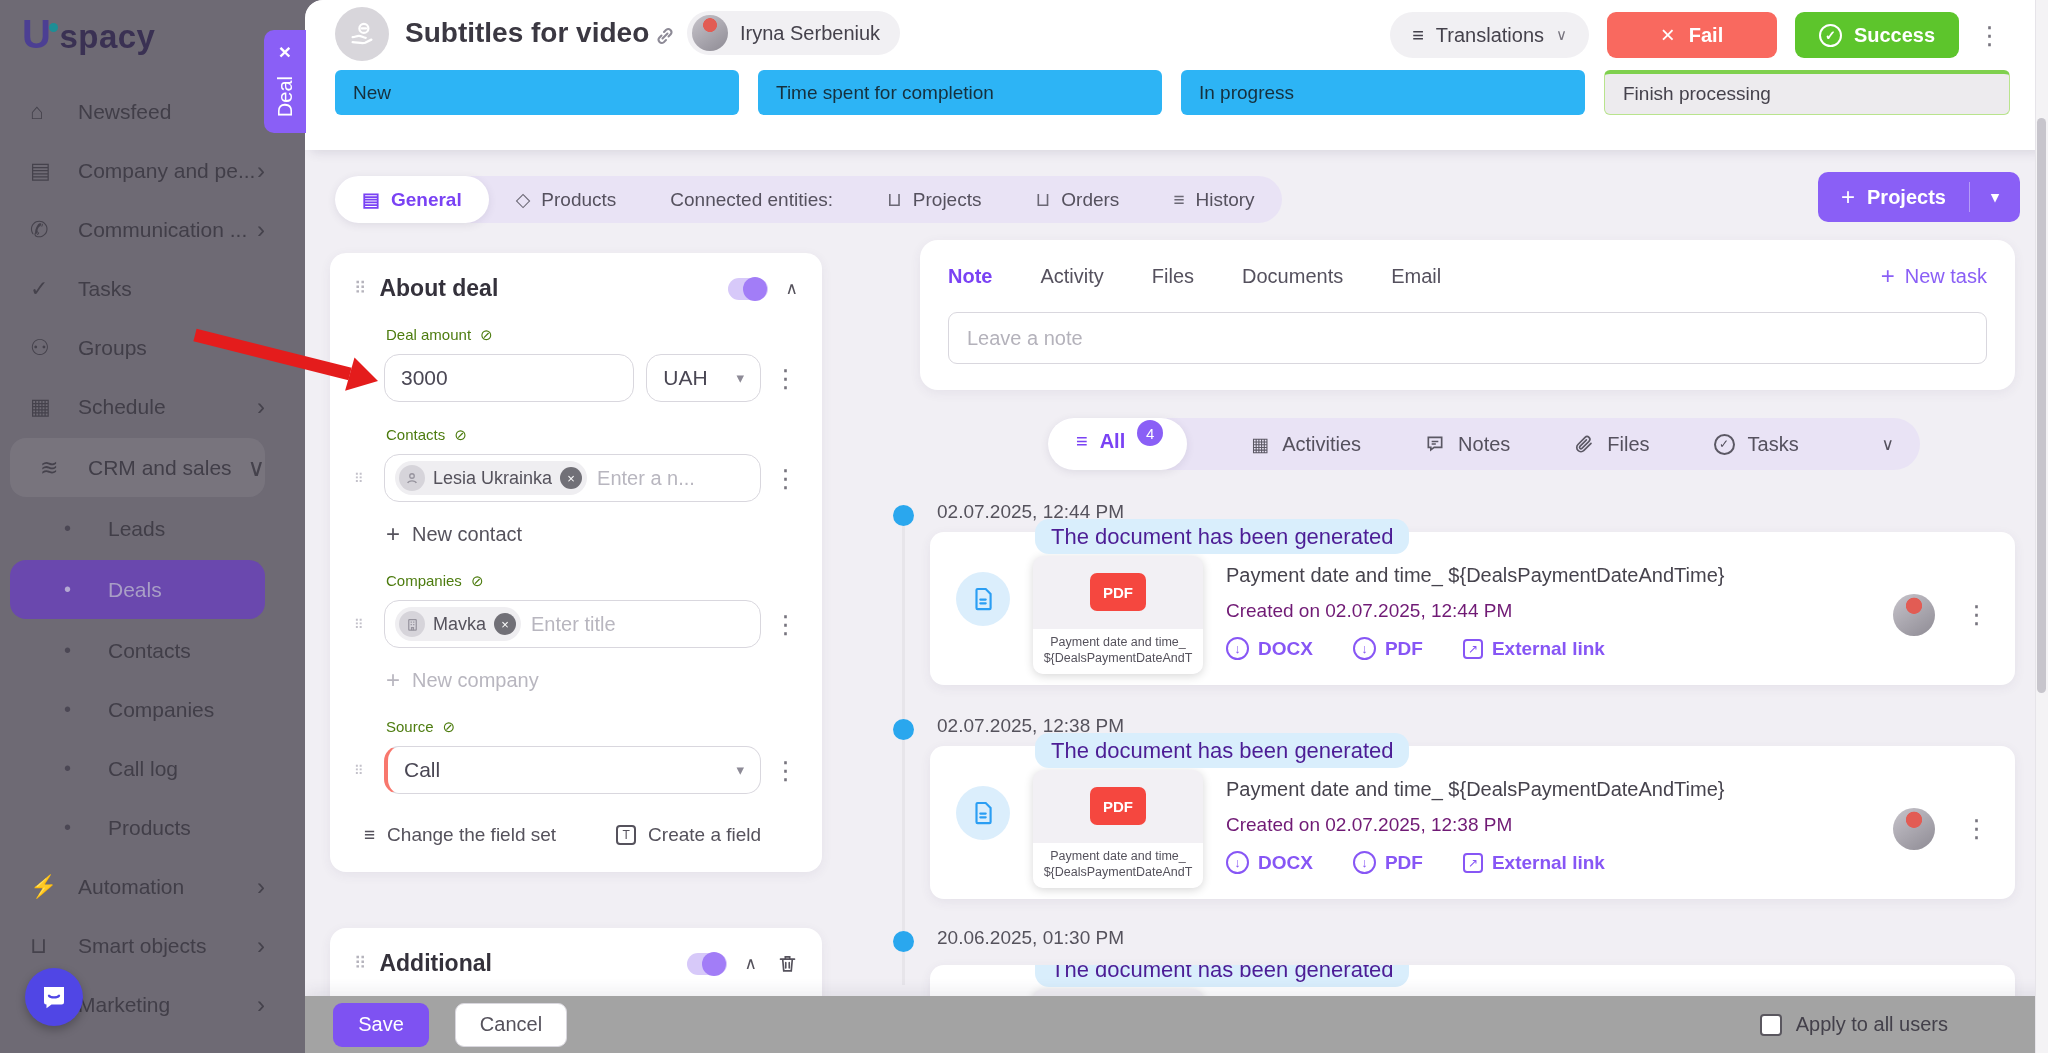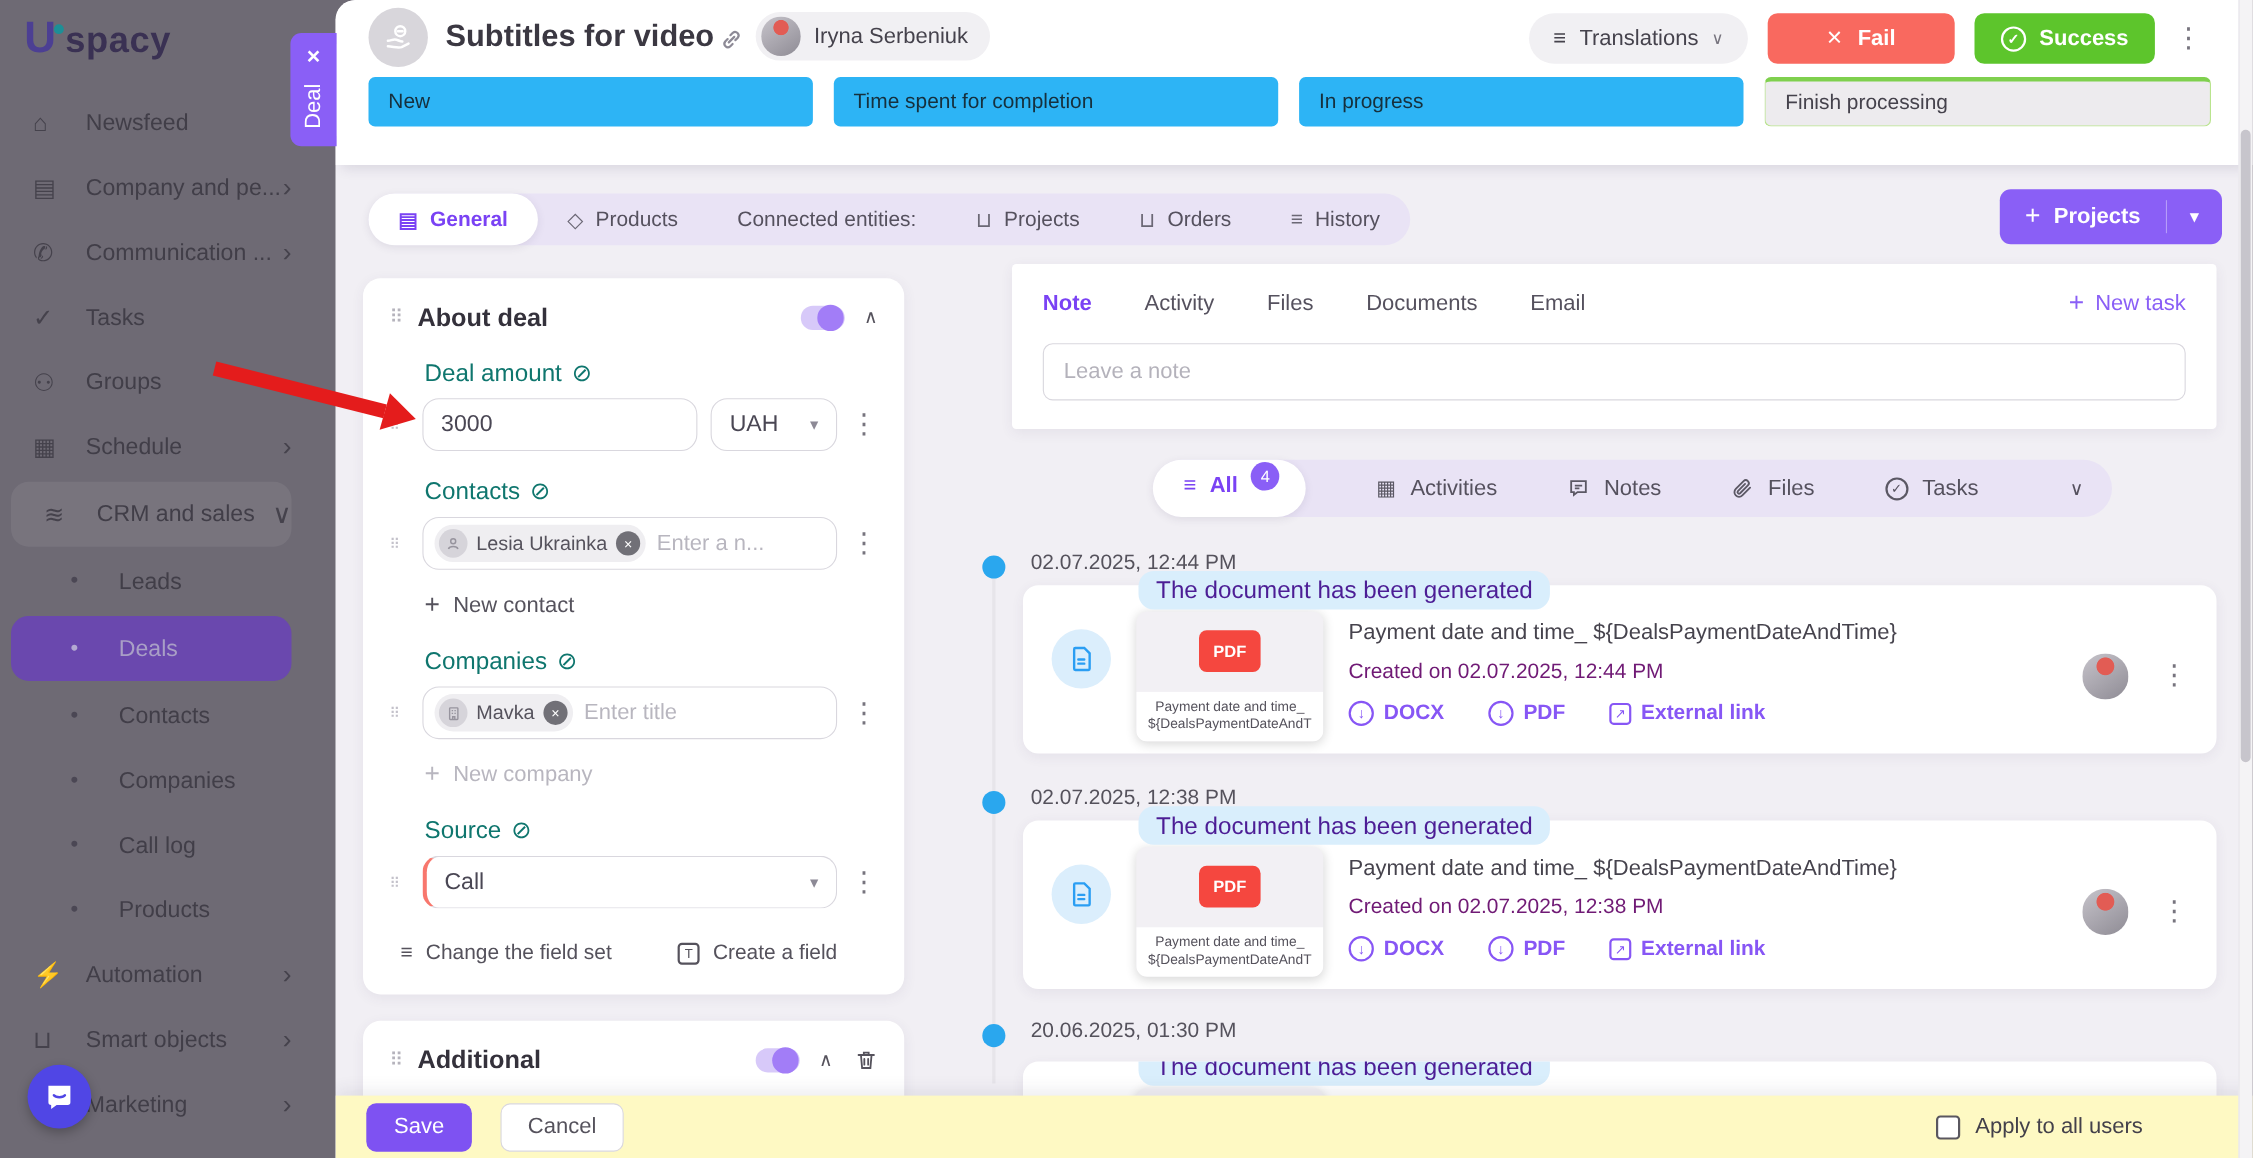--- a/index.html
+++ b/index.html
@@ -58,21 +58,21 @@
 
 .card{background:#fff;border-radius:16px;box-shadow:0 3px 12px rgba(70,60,100,.07)}
 .card-about{position:absolute;left:25px;top:253px;width:492px;padding:22px 24px 26px;z-index:6}
 .card-head{display:flex;align-items:center}
 .drag{color:#b5b3bc;font-size:17px}
 .card-ttl{font-size:23px;font-weight:700;color:#34313b;margin-left:13px}
 .spacer{flex:1}
 .toggle{width:40px;height:22px;border-radius:11px;background:#d7c9f9;position:relative}
 .toggle .knob{position:absolute;right:1px;top:-1px;width:24px;height:24px;border-radius:50%;background:#a27df7}
 .chev-up{margin-left:18px;color:#55525c;font-size:17px}
-.flabel{margin:24px 0 10px 32px;font-size:22px;color:#0f766e;display:flex;gap:9px;align-items:center}
+.flabel{margin:24px 0 10px 32px;font-size:15px;color:#4d7c0f;display:flex;gap:9px;align-items:flex-start}
 .frow{display:flex;align-items:center;gap:12px}
 .fdrag{color:#c3c1ca;font-size:13px;width:18px;flex:0 0 18px}
 .inputbox{height:48px;border:1px solid #d9d7de;border-radius:15px;background:#fff;display:flex;align-items:center;padding:0 16px;font-size:21px;color:#4a4754}
 .amt{width:270px}
 .amt input{border:0;outline:0;width:100%;font-size:21px;color:#4a4754;font-family:inherit}
 .cur{width:122px;justify-content:space-between;color:#4a4754}
 .selarrow{color:#8d8a96;font-size:15px}
 .chipbox{flex:1;gap:10px;padding:0 10px;overflow:hidden}
 .chip{display:flex;align-items:center;gap:8px;background:#efeef1;border-radius:18px;height:34px;padding:0 5px 0 4px;font-size:18px;color:#55525c;white-space:nowrap}
 .chip-av{width:26px;height:26px;border-radius:50%;background:#d6d4da;display:flex;align-items:center;justify-content:center}
@@ -82,27 +82,27 @@
 .addlink.dis{color:#b8b6bf}
 .src{flex:1;border-left:4px solid #f8776d;justify-content:space-between}
 .card-foot{display:flex;align-items:center;margin:30px 0 0 10px;font-size:19px;color:#55525c}
 .cf-ic{margin-right:12px;color:#55525c;font-size:19px}
 .tbox{display:inline-flex;align-items:center;justify-content:center;width:20px;height:20px;border:2px solid #55525c;border-radius:4px;font-size:12px;margin-right:12px}
 .cf2{margin-left:60px;display:flex;align-items:center}
 
 .card-additional{position:absolute;left:25px;top:928px;width:492px;height:90px;padding:22px 24px;z-index:6}
 .trash{margin-left:20px}
 
-.lfooter{position:absolute;left:0;right:0;bottom:0;height:57px;background:#fef9c3;box-shadow:0 -5px 14px rgba(60,50,90,.09);display:flex;align-items:center;z-index:30}
+.lfooter{position:absolute;left:0;right:0;bottom:0;height:57px;background:#a3a3a3;box-shadow:0 -5px 14px rgba(60,50,90,.09);display:flex;align-items:center;z-index:30}
 .btn-save{margin-left:28px;width:96px;height:44px;background:#7e52f2;border-radius:9px;color:#fff;font-size:20px;display:flex;align-items:center;justify-content:center}
 .btn-cancel{margin-left:26px;width:112px;height:44px;background:#fff;border:1px solid #d9d7de;border-radius:9px;color:#55525c;font-size:20px;display:flex;align-items:center;justify-content:center}
 .apply{margin-left:auto;margin-right:100px;display:flex;align-items:center;gap:14px;font-size:20px;color:#43404a}
 .cb{appearance:none;width:22px;height:22px;border:2px solid #5a575f;border-radius:4px;background:#fff}
 
-.note-panel{position:absolute;left:615px;top:240px;width:1095px;border-radius:4px;padding:22px 28px 26px;z-index:6}
+.note-panel{position:absolute;left:615px;top:240px;width:1095px;border-radius:18px;padding:22px 28px 26px;z-index:6}
 .np-tabs{display:flex;gap:48px;font-size:20px;color:#55515e;align-items:center}
 .np-active{color:#7a42f4;font-weight:600}
 .np-new{margin-left:auto;color:#8a5ff6;font-size:20px;display:flex;gap:10px;align-items:center}
 .np-input{margin-top:22px;width:100%;height:52px;border:1px solid #d9d7de;border-radius:9px;font-size:20px;color:#4a4754;padding:0 18px;font-family:inherit;outline:none}
 .np-input::placeholder{color:#b4b2bb}
 
 .filters{position:absolute;left:743px;top:418px;width:872px;height:52px;background:#e9e3f5;border-radius:26px;display:flex;align-items:center;z-index:6}
 .f-all{height:52px;background:#fff;border-radius:26px;display:flex;align-items:flex-start;padding:12px 24px 0 28px;color:#7a42f4;font-weight:600;font-size:20px;gap:12px;box-shadow:0 2px 8px rgba(60,50,90,.10)}
 .f-badge{width:26px;height:26px;border-radius:50%;background:#8a5ff6;color:#fff;font-size:15px;display:flex;align-items:center;justify-content:center;transform:translateY(-10px);font-weight:400}
 .f-item{display:flex;gap:13px;align-items:center;margin-left:64px;font-size:20px;color:#55515e}

